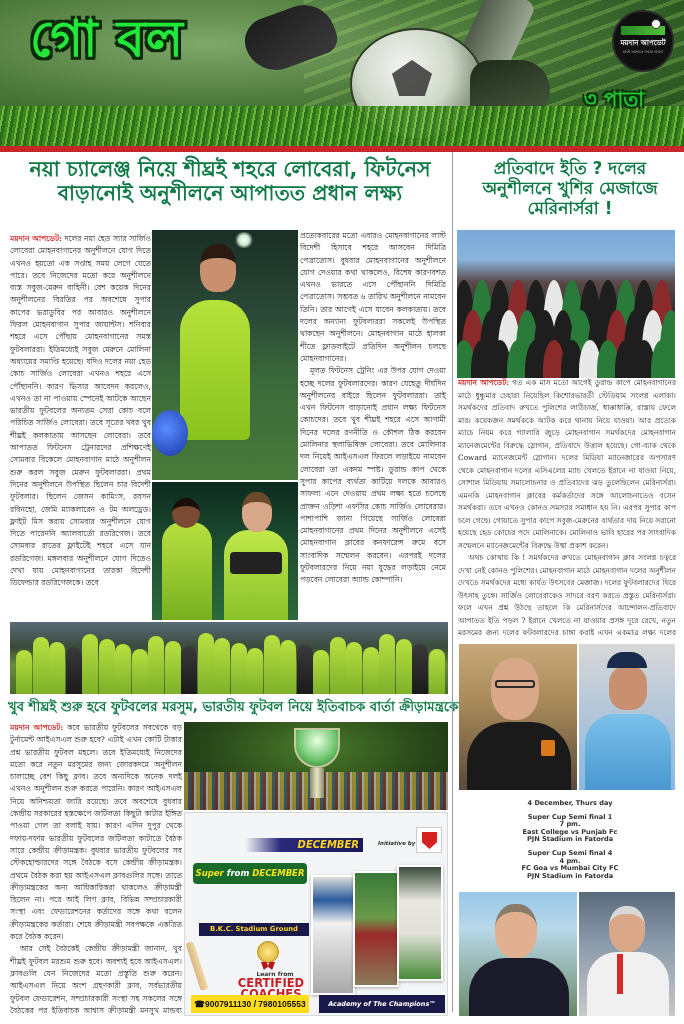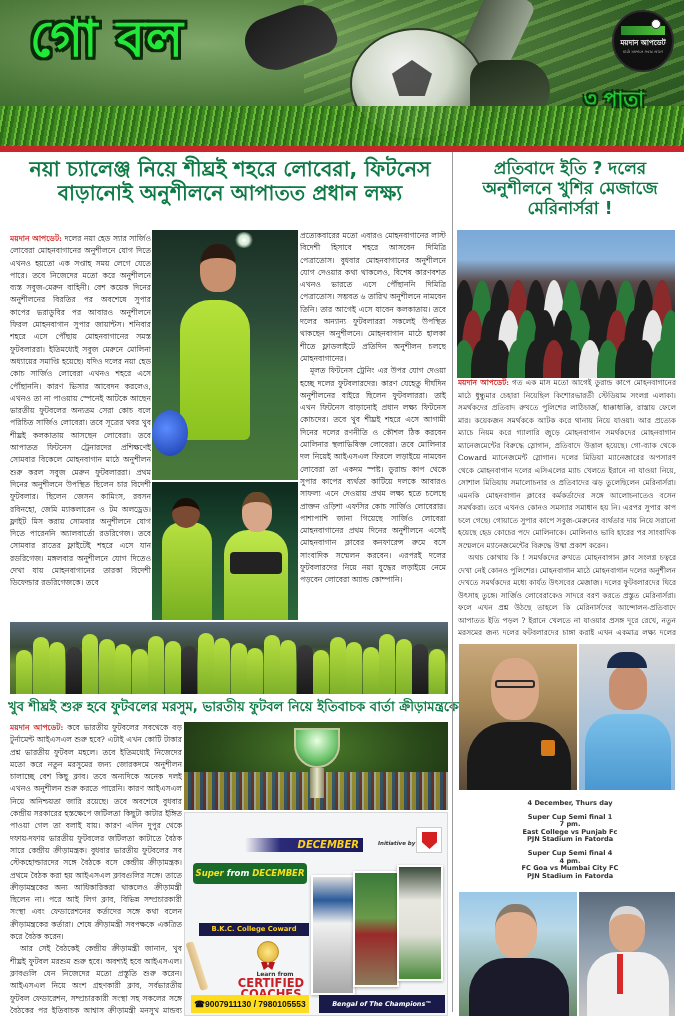--- a/index.html
+++ b/index.html
@@ -267,35 +267,35 @@
   <div class="ad-admission">DECEMBER</div>
   <div class="ad-initiative">Initiative by</div>
   <div class="ad-badge">
       <div class="shield"></div>
     </div>
   <div class="ad-starts">
     <span>Super</span>
     <span class="w">from</span>
     <span>DECEMBER</span>
   </div>
-  <div class="ad-ground">B.K.C. College Coward</div>
+  <div class="ad-ground">B.K.C. Stadium Ground</div>
   <div class="ad-bat"></div>
   <div class="ad-medal">
       <div class="rib"></div>
     </div>
   <div class="ad-learn">Learn from</div>
   <div class="ad-cert">
     <div>CERTIFIED</div>
     <div>COACHES</div>
   </div>
   <div class="ad-pic a"></div>
   <div class="ad-pic b"></div>
   <div class="ad-pic c"></div>
   <div class="ad-phone">☎9007911130 / 7980105553</div>
-  <div class="ad-acad">Bengal of The Champions™</div>
+  <div class="ad-acad">Academy of The Champions™</div>
 </div>
 
 <div class="right-border"></div>
 <h2 class="headline side-headline">প্রতিবাদে ইতি ? দলের অনুশীলনে খুশির মেজাজে মেরিনার্সরা !</h2>
 <div class="photo ph-fans" id="fans">
     <div class="fan " style="left: -4px; top: 50px; width: 22px; height: 100px;"></div>
     <div class="fan g" style="left: 14px; top: 50px; width: 22px; height: 100px;"></div>
     <div class="fan " style="left: 32px; top: 50px; width: 22px; height: 100px;"></div>
     <div class="fan r" style="left: 50px; top: 50px; width: 22px; height: 100px;"></div>
     <div class="fan " style="left: 68px; top: 50px; width: 22px; height: 100px;"></div>

